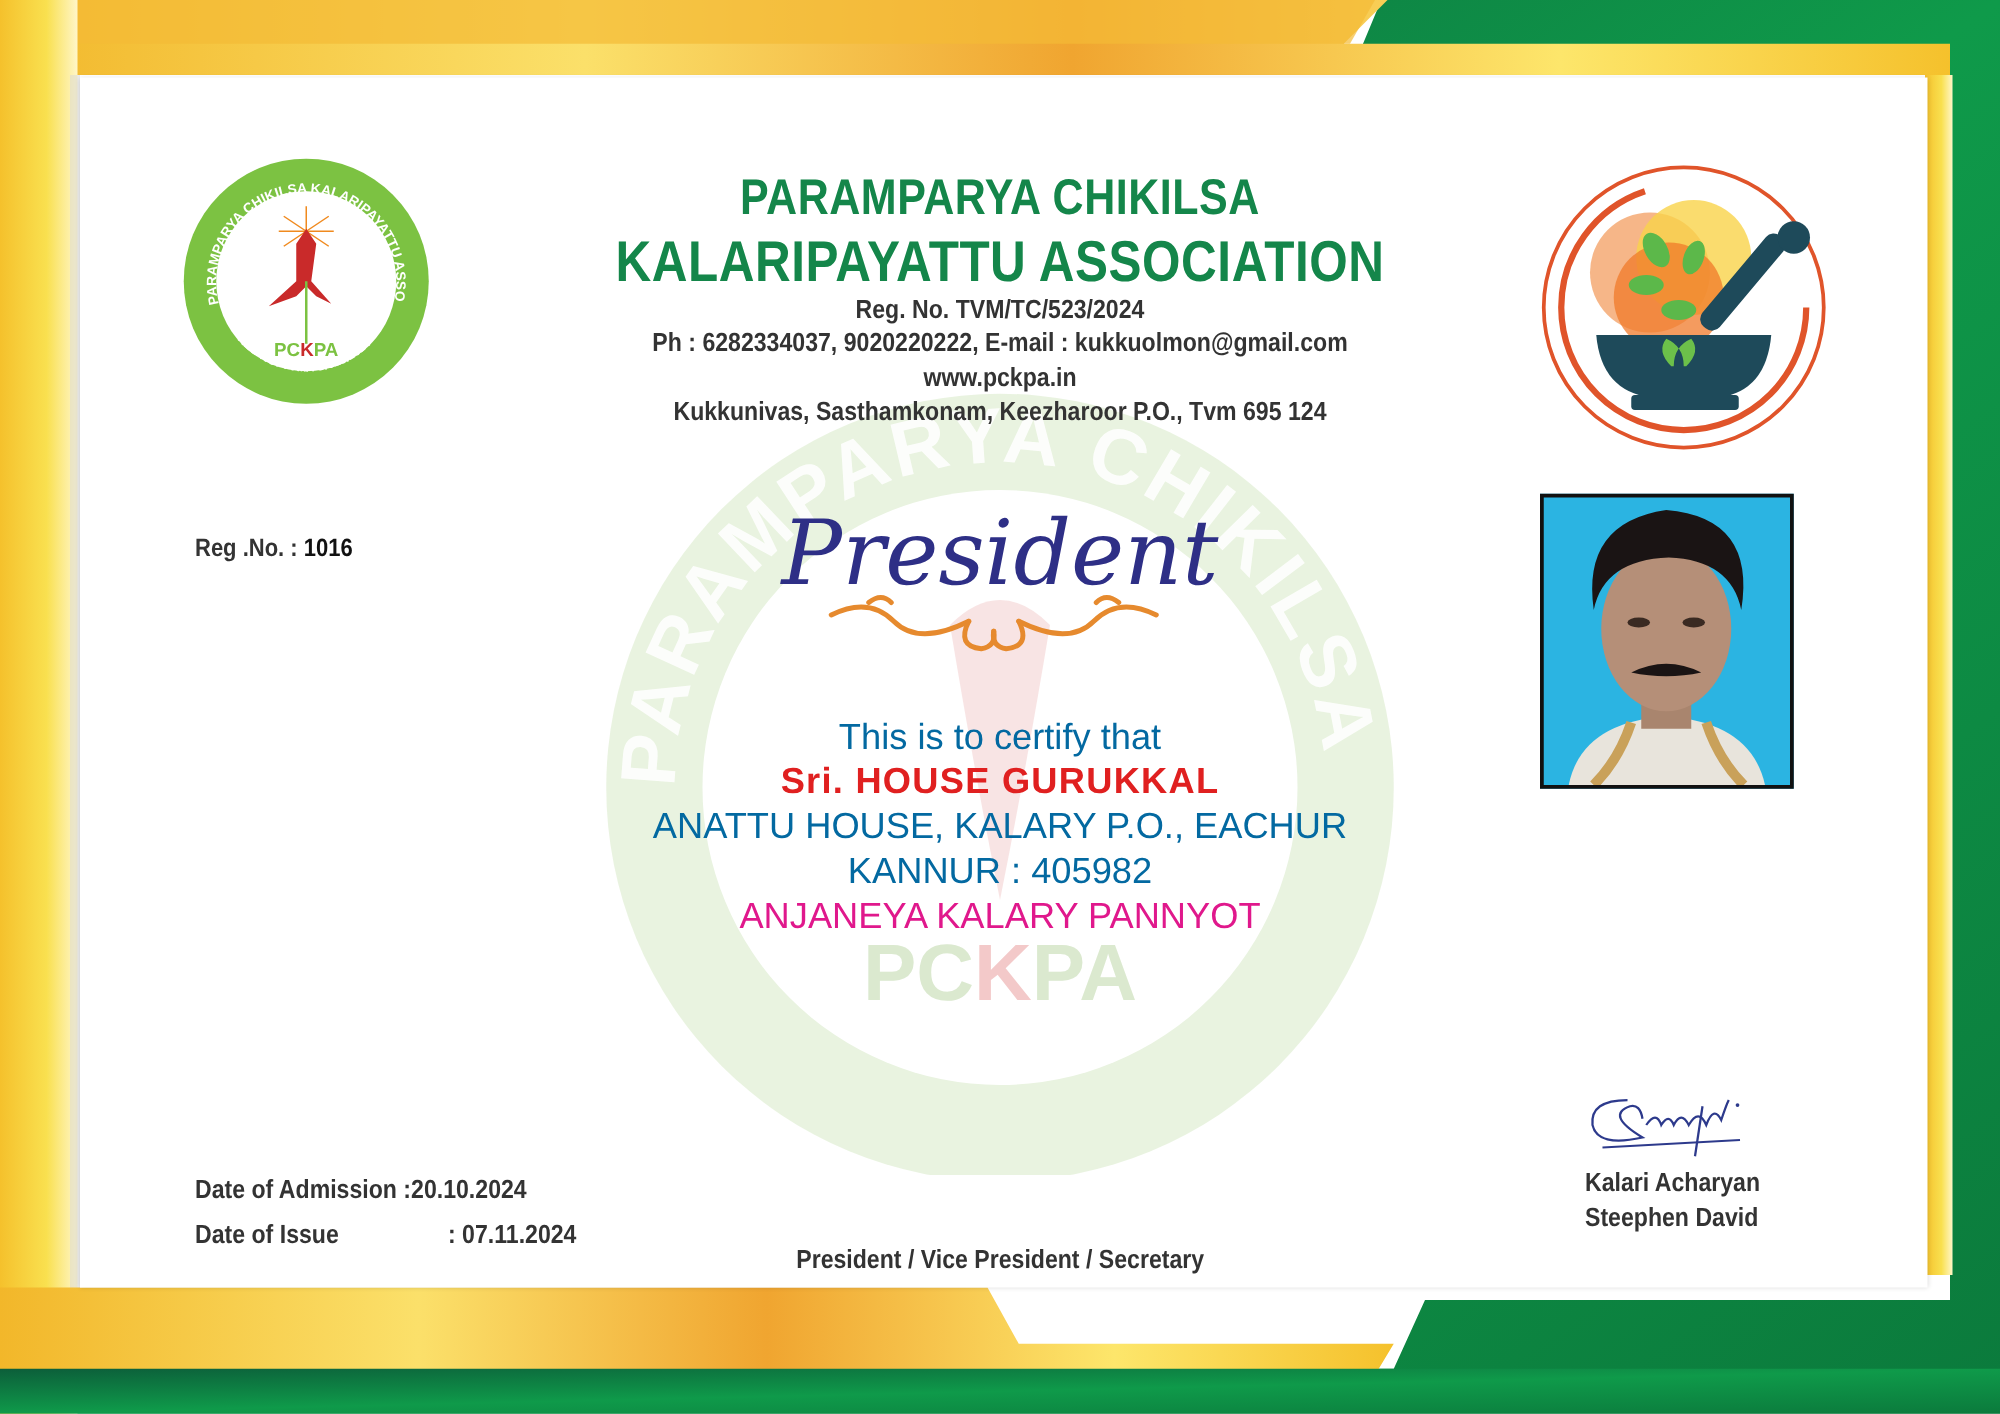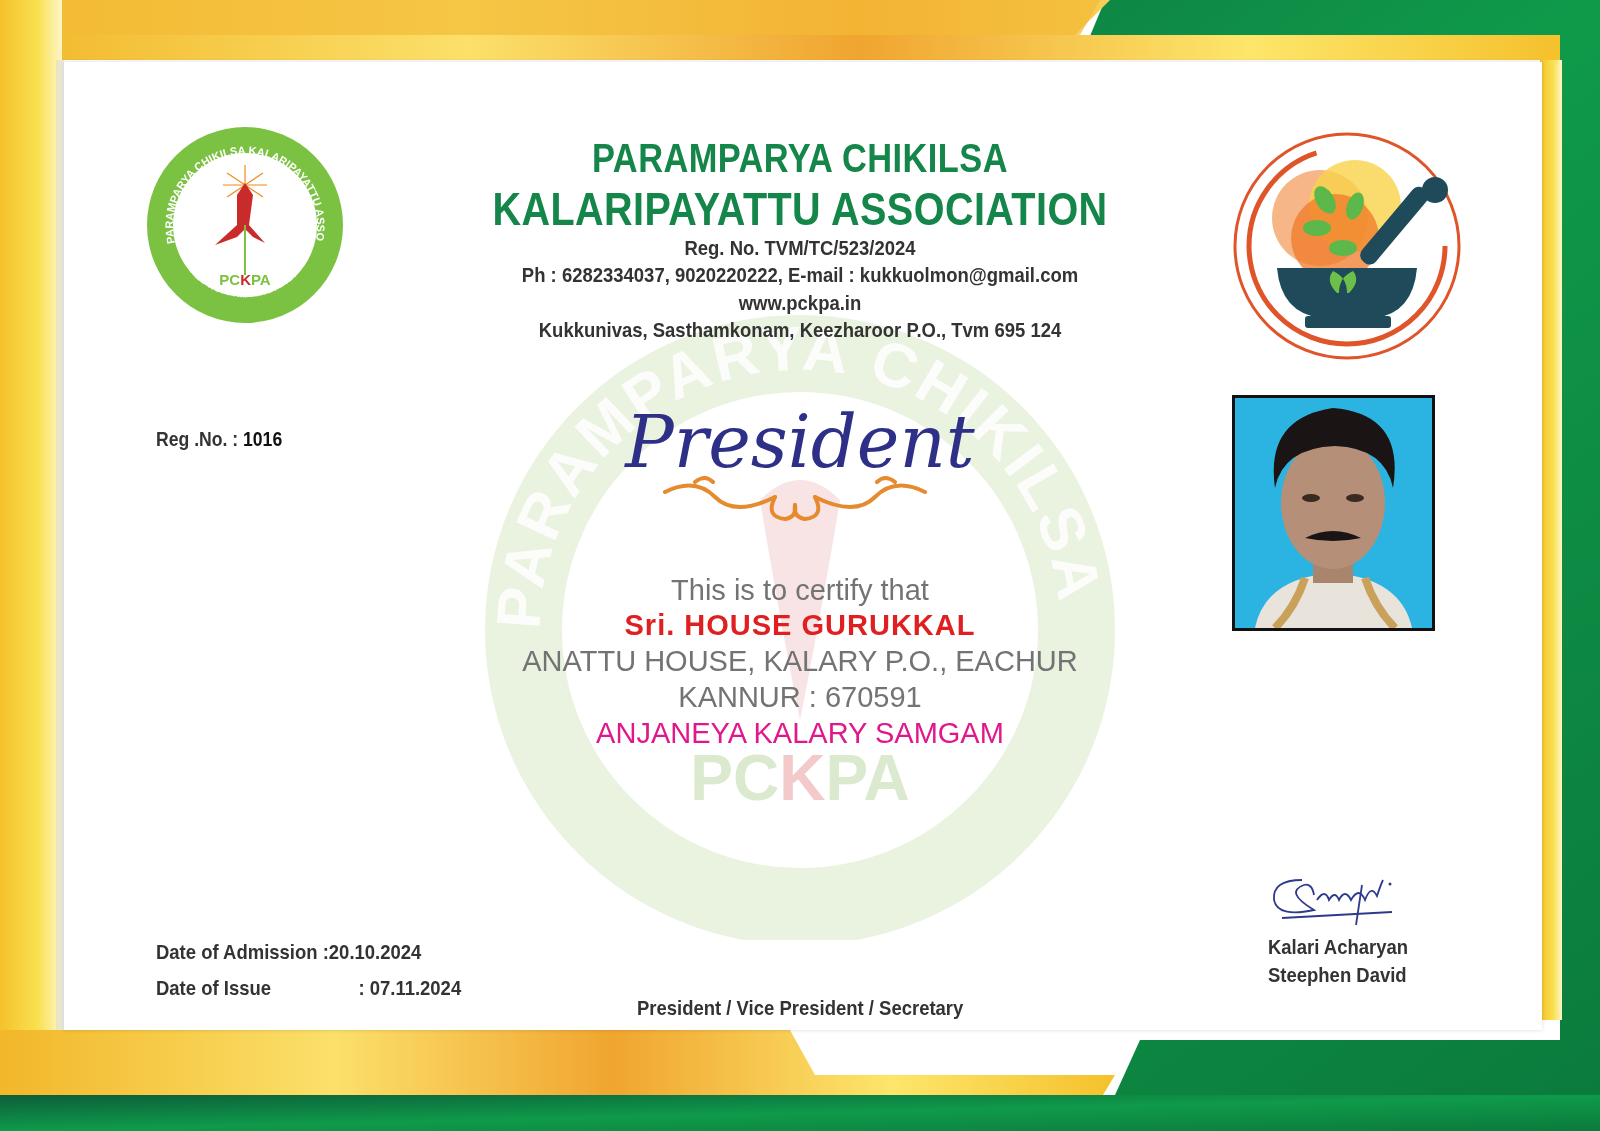--- a/index.html
+++ b/index.html
@@ -1,21 +1,21 @@
 <!DOCTYPE html>
 <html><head>
 <meta charset="utf-8">
 <style>
   html, body { margin:0; padding:0; }
   body { width:1600px; height:1131px; position:relative; overflow:hidden; background:#fff; font-family:"Liberation Sans", sans-serif; }
   .frame { position:absolute; inset:0; }
   .abs { position:absolute; }
   .hdr-title { left:400px; width:800px; text-align:center; color:#14864a; font-weight:bold; transform:scaleX(0.86); transform-origin:center; letter-spacing:0.5px; }
   .hdr-line { left:400px; width:800px; text-align:center; color:#333; font-weight:bold; font-size:21px; transform:scaleX(0.88); transform-origin:center; }
-  .cert { left:420px; width:760px; text-align:center; font-size:29px; color:#737373; }
+  .cert { left:420px; width:760px; text-align:center; font-size:29px; color:#0369a1; }
   .lbl { color:#333; font-size:21px; font-weight:bold; transform:scaleX(0.88); transform-origin:left; white-space:nowrap; }
 </style>
 </head>
 <body>
 
 <svg class="frame" width="1600" height="1131" viewBox="0 0 1600 1131">
   <defs>
     <linearGradient id="goldH" x1="0" x2="1" y1="0" y2="0">
       <stop offset="0" stop-color="#f2b72a"></stop>
       <stop offset="0.3" stop-color="#fbe06a"></stop>
@@ -124,22 +124,22 @@
     <path d="M270 20 q-30 -15 -50 5 q-20 20 -60 0"></path>
     <path d="M120 25 q-10 20 10 22 q12 -2 10 -14"></path>
     <path d="M160 25 q10 20 -10 22 q-12 -2 -10 -14"></path>
     <path d="M40 10 q10 -8 18 0 M240 10 q-10 -8 -18 0"></path>
   </g>
 </svg>
 
 <div class="abs cert" style="top:574px;">This is to certify that</div>
 <div class="abs cert" style="top:609px;color:#e02020;font-weight:bold;letter-spacing:1px;">Sri. HOUSE GURUKKAL</div>
 <div class="abs cert" style="top:645px;">ANATTU HOUSE, KALARY P.O., EACHUR</div>
-<div class="abs cert" style="top:681px;">KANNUR : 670591</div>
-<div class="abs cert" style="top:717px;color:#e0188c;">ANJANEYA KALARY SAMGAM</div>
+<div class="abs cert" style="top:681px;">KANNUR : 405982</div>
+<div class="abs cert" style="top:717px;color:#e0188c;">ANJANEYA KALARY PANNYOT</div>
 
 <div class="abs" style="left:1232px;top:395px;width:197px;height:230px;border:3px solid #111;background:#2bb4e2;overflow:hidden;">
   <svg width="197" height="230" viewBox="0 0 197 230">
     <path d="M20 230 q10 -50 78 -55 q68 5 79 55z" fill="#e8e4dc"></path>
     <path d="M40 230 q20 -20 30 -50 M160 230 q-20 -20 -30 -50" stroke="#c9a15a" stroke-width="8" fill="none"></path>
     <rect x="78" y="150" width="40" height="35" fill="#a9856e"></rect>
     <ellipse cx="98" cy="105" rx="52" ry="66" fill="#b58f78"></ellipse>
     <path d="M40 90 q-10 -70 58 -80 q72 6 60 80 q-8 -40 -58 -42 q-52 2 -60 42z" fill="#1a1414"></path>
     <ellipse cx="76" cy="100" rx="9" ry="4" fill="#3a2a22"></ellipse>
     <ellipse cx="120" cy="100" rx="9" ry="4" fill="#3a2a22"></ellipse>

